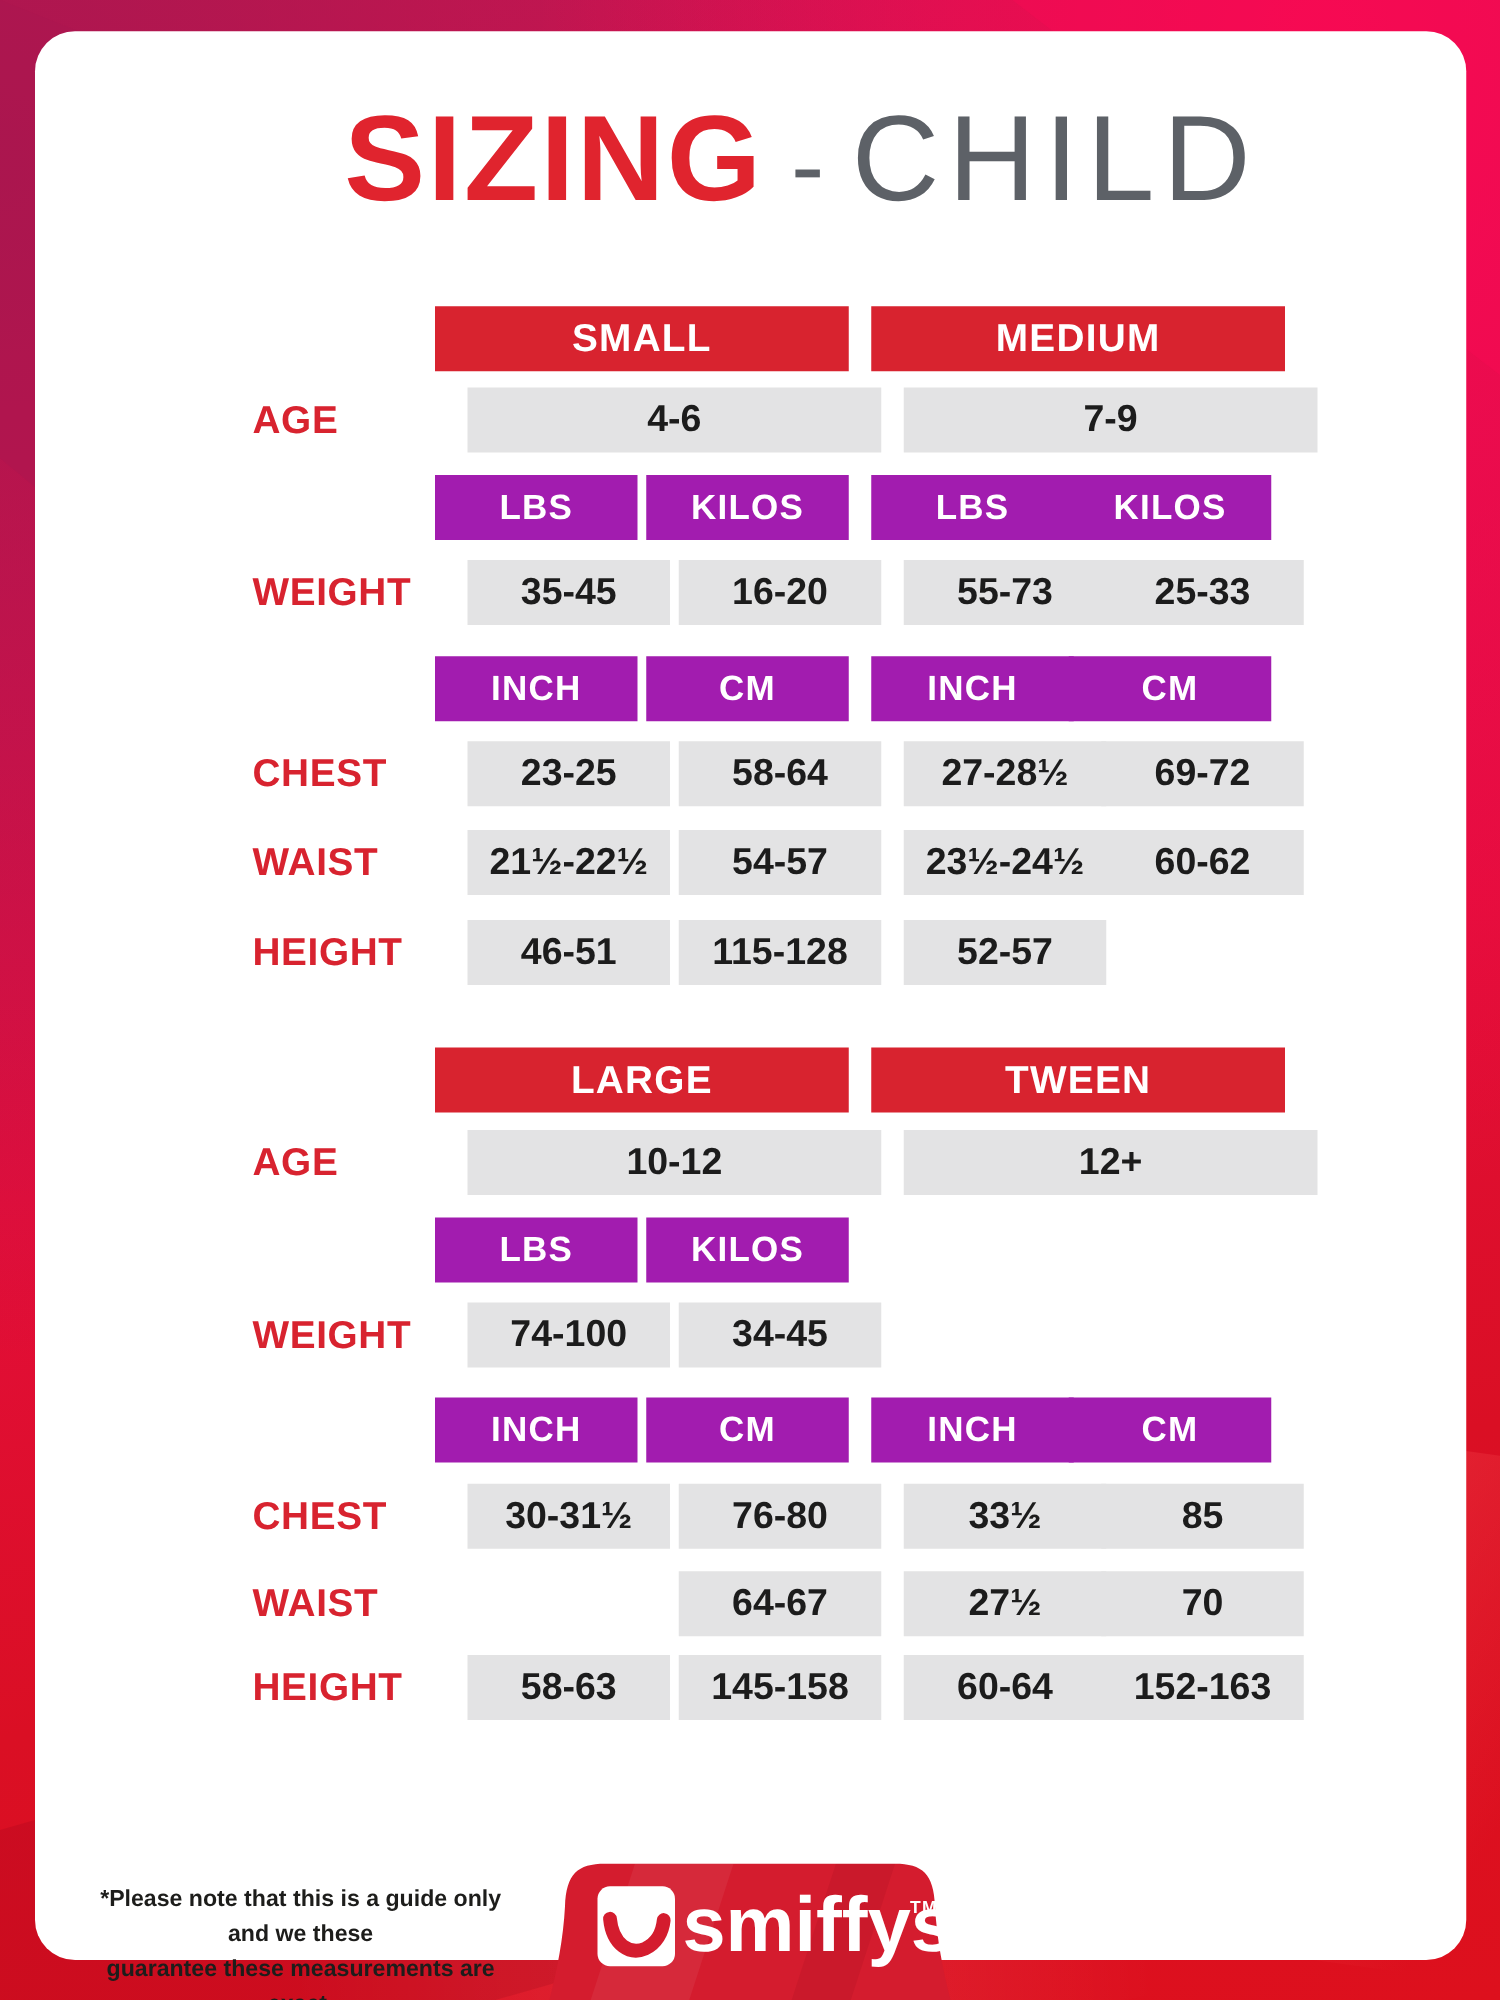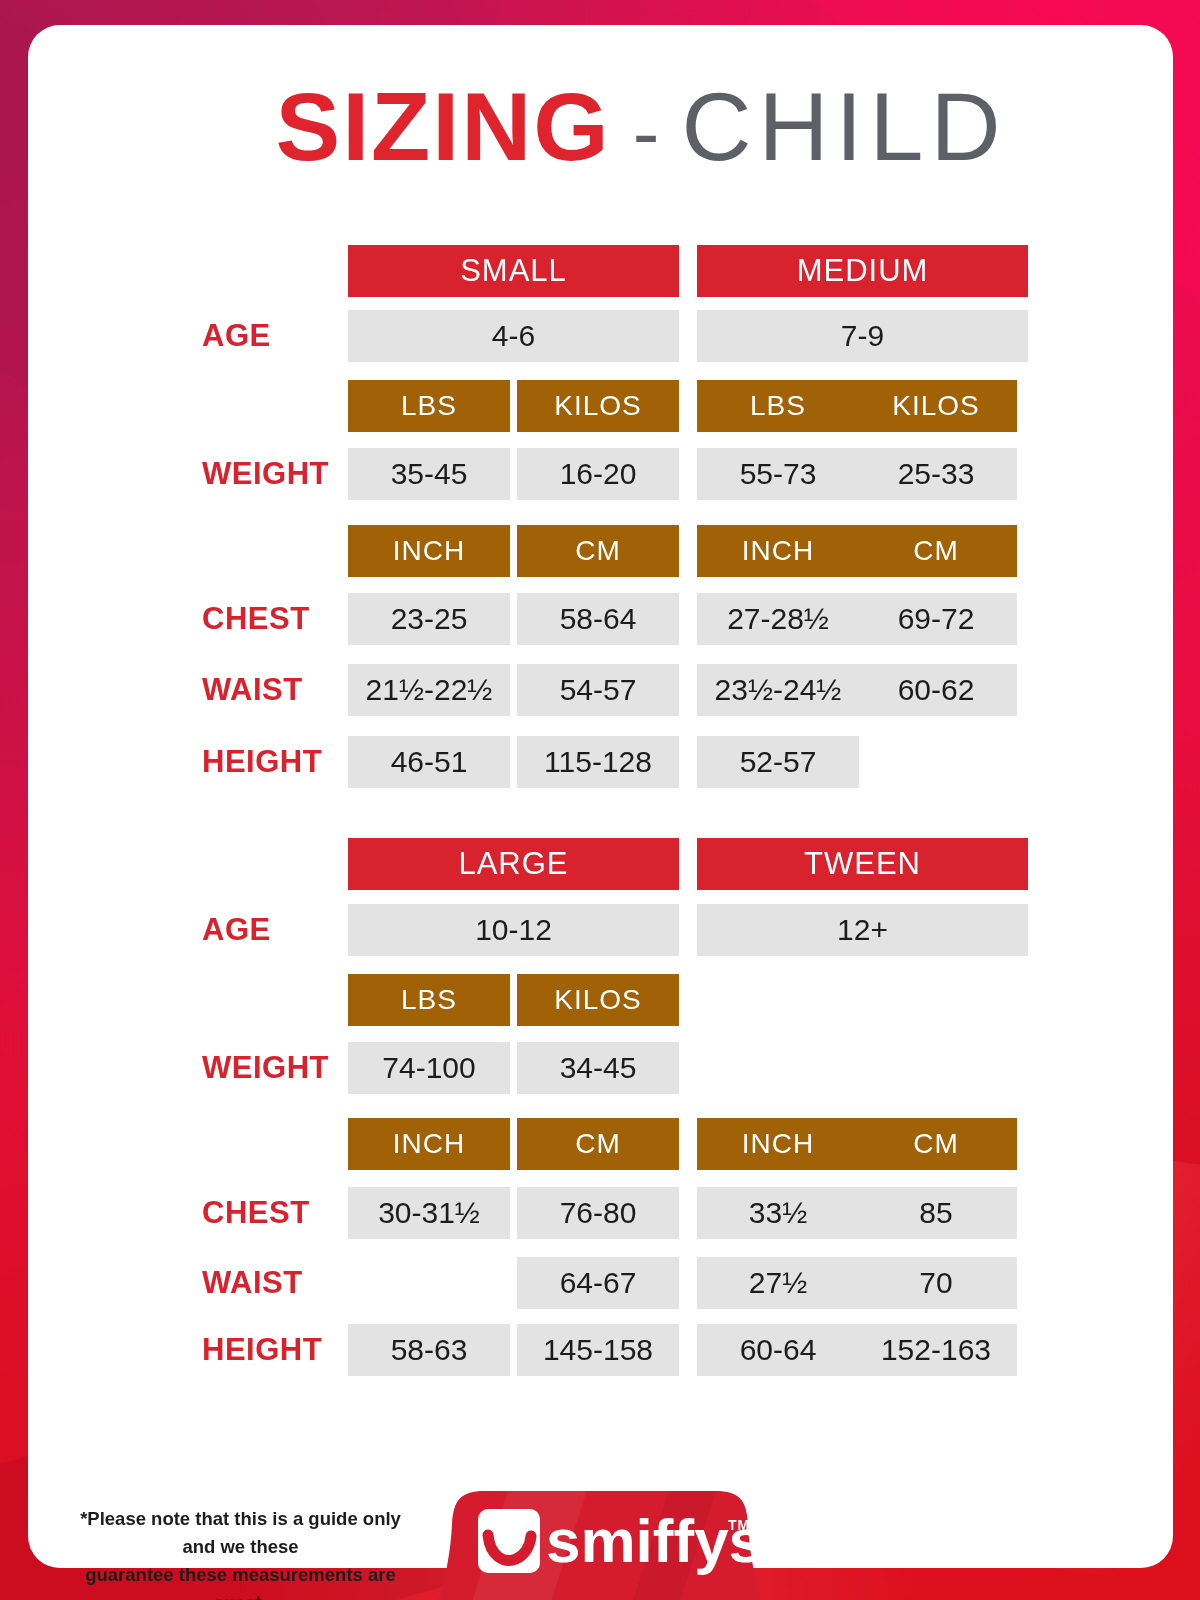--- a/index.html
+++ b/index.html
@@ -19,23 +19,23 @@
   .bg-shape.s5{right:-60px;bottom:40px;width:500px;height:420px;background:linear-gradient(115deg,transparent 20%,rgba(255,90,90,.22) 55%,transparent 85%);transform:rotate(8deg);}
 
   .card{position:absolute;left:28px;top:25px;width:1145px;height:1543px;background:#ffffff;border-radius:32px;}
 
   .title{position:absolute;top:46px;left:0;width:100%;display:flex;justify-content:center;align-items:baseline;gap:22px;white-space:nowrap;padding-left:41px;}
   .t-red{color:#e0242e;font-weight:bold;font-size:97px;letter-spacing:2px;}
   .t-sep{color:#5d6167;font-weight:normal;font-size:80px;}
   .t-gray{color:#5d6167;font-weight:normal;font-size:97px;letter-spacing:7px;}
 
   .trow{position:absolute;left:0;width:100%;height:52px;}
-  .cell{position:absolute;top:0;height:52px;display:flex;align-items:center;justify-content:center;font-weight:normal;box-sizing:border-box;}
-  .val{background:#e3e3e4;color:#1c1c1c;font-size:30px;}
-  .unit{background:#a16207;color:#ffffff;font-size:28px;letter-spacing:1px;}
+  .cell{position:absolute;top:0;height:52px;display:flex;align-items:center;justify-content:center;font-weight:bold;box-sizing:border-box;}
+  .val{background:#e3e3e4;color:#1c1c1c;font-size:30px;margin-left:26px;}
+  .unit{background:#a21caf;color:#ffffff;font-size:28px;letter-spacing:1px;}
   .size-h{background:#d8232f;color:#ffffff;font-size:31px;letter-spacing:1px;}
   .lbl{position:absolute;left:137px;top:0;height:52px;display:flex;align-items:center;color:#d8232f;font-weight:bold;font-size:31px;letter-spacing:.5px;margin-left:37px;}
   .p1{left:320px}.p2{left:489px}.p3{left:669px}.p4{left:827px}
   .w1{width:162px}.w2{width:331px}
 
   .footnote{position:absolute;left:40px;top:1480px;width:345px;text-align:center;font-size:18.5px;font-weight:bold;color:#1d1d1b;line-height:28px;}
 
   .tab{position:absolute;left:402px;top:1458px;width:340px;height:150px;}
   .tab svg.shape{position:absolute;left:0;top:0;}
   .logo-square{position:absolute;left:48px;top:26px;width:62px;height:64px;background:#ffffff;border-radius:10px;display:flex;align-items:center;justify-content:center;}

